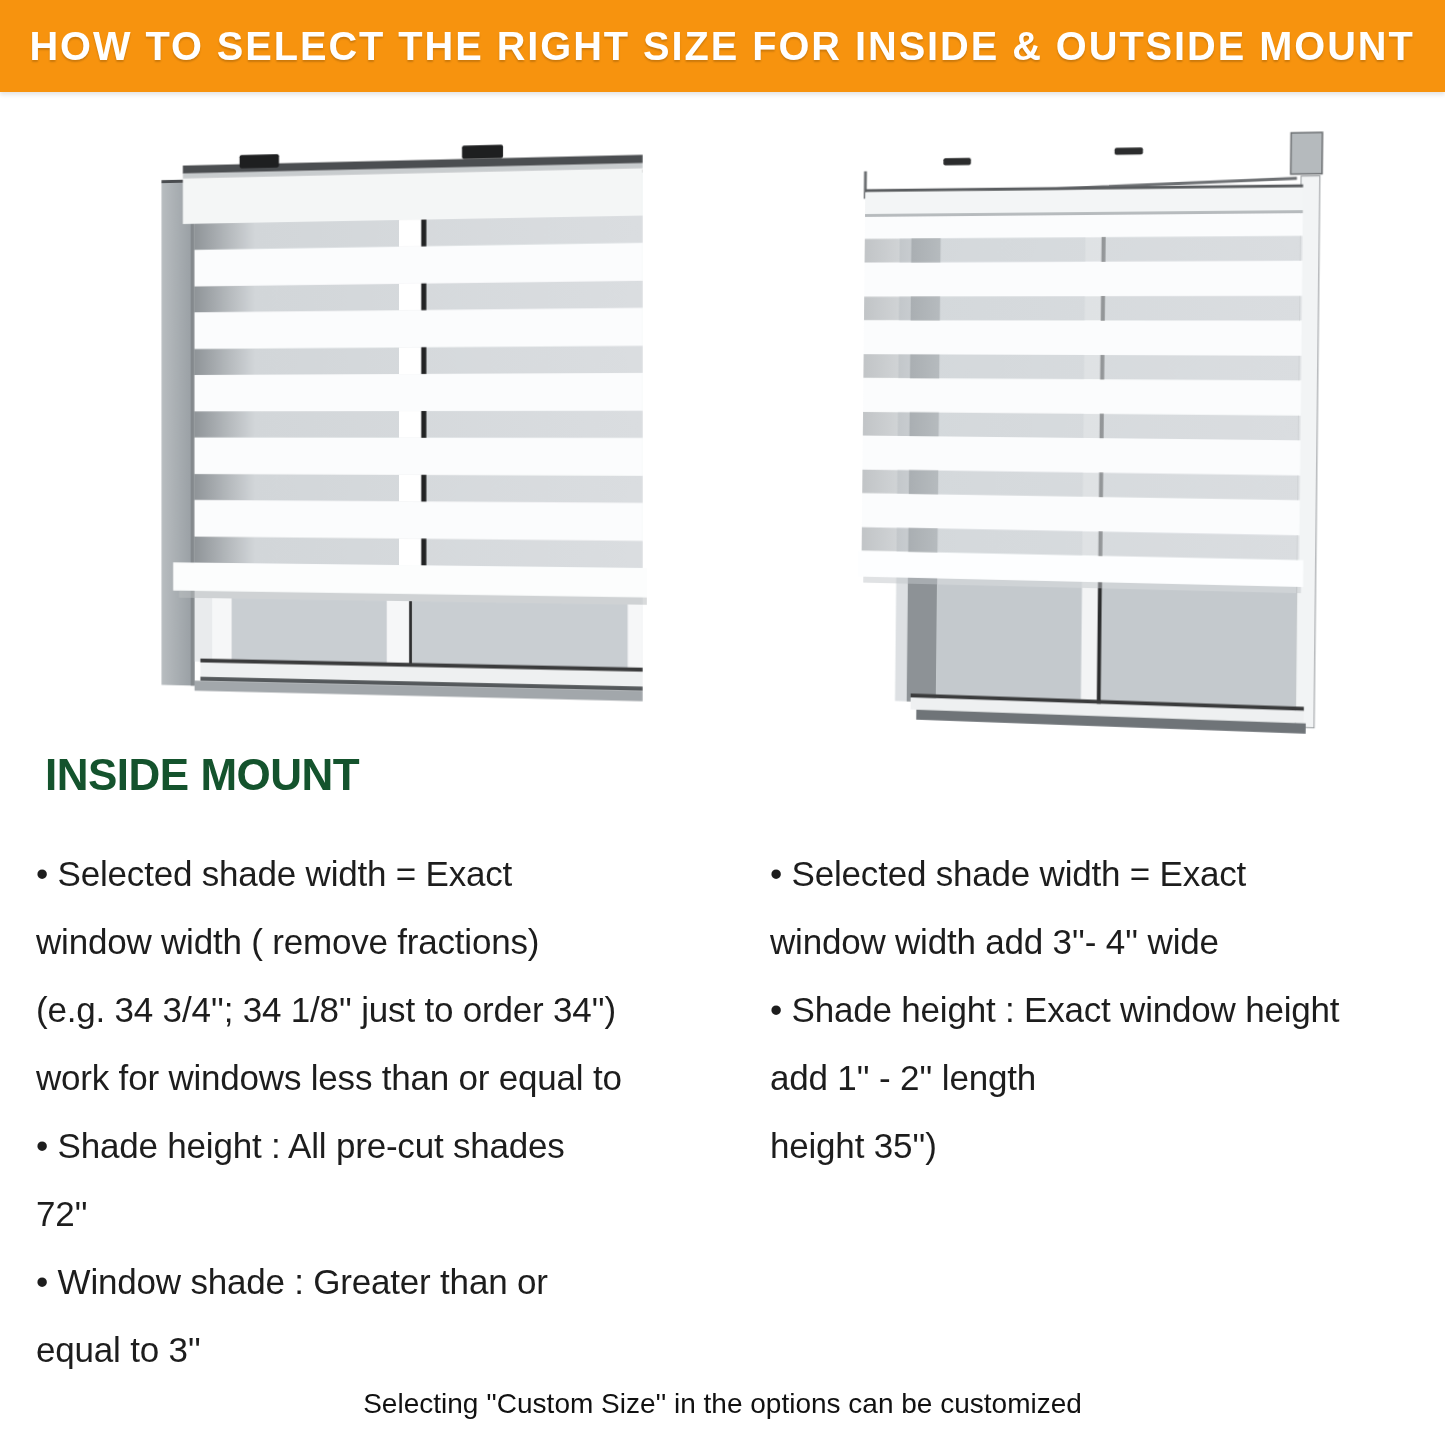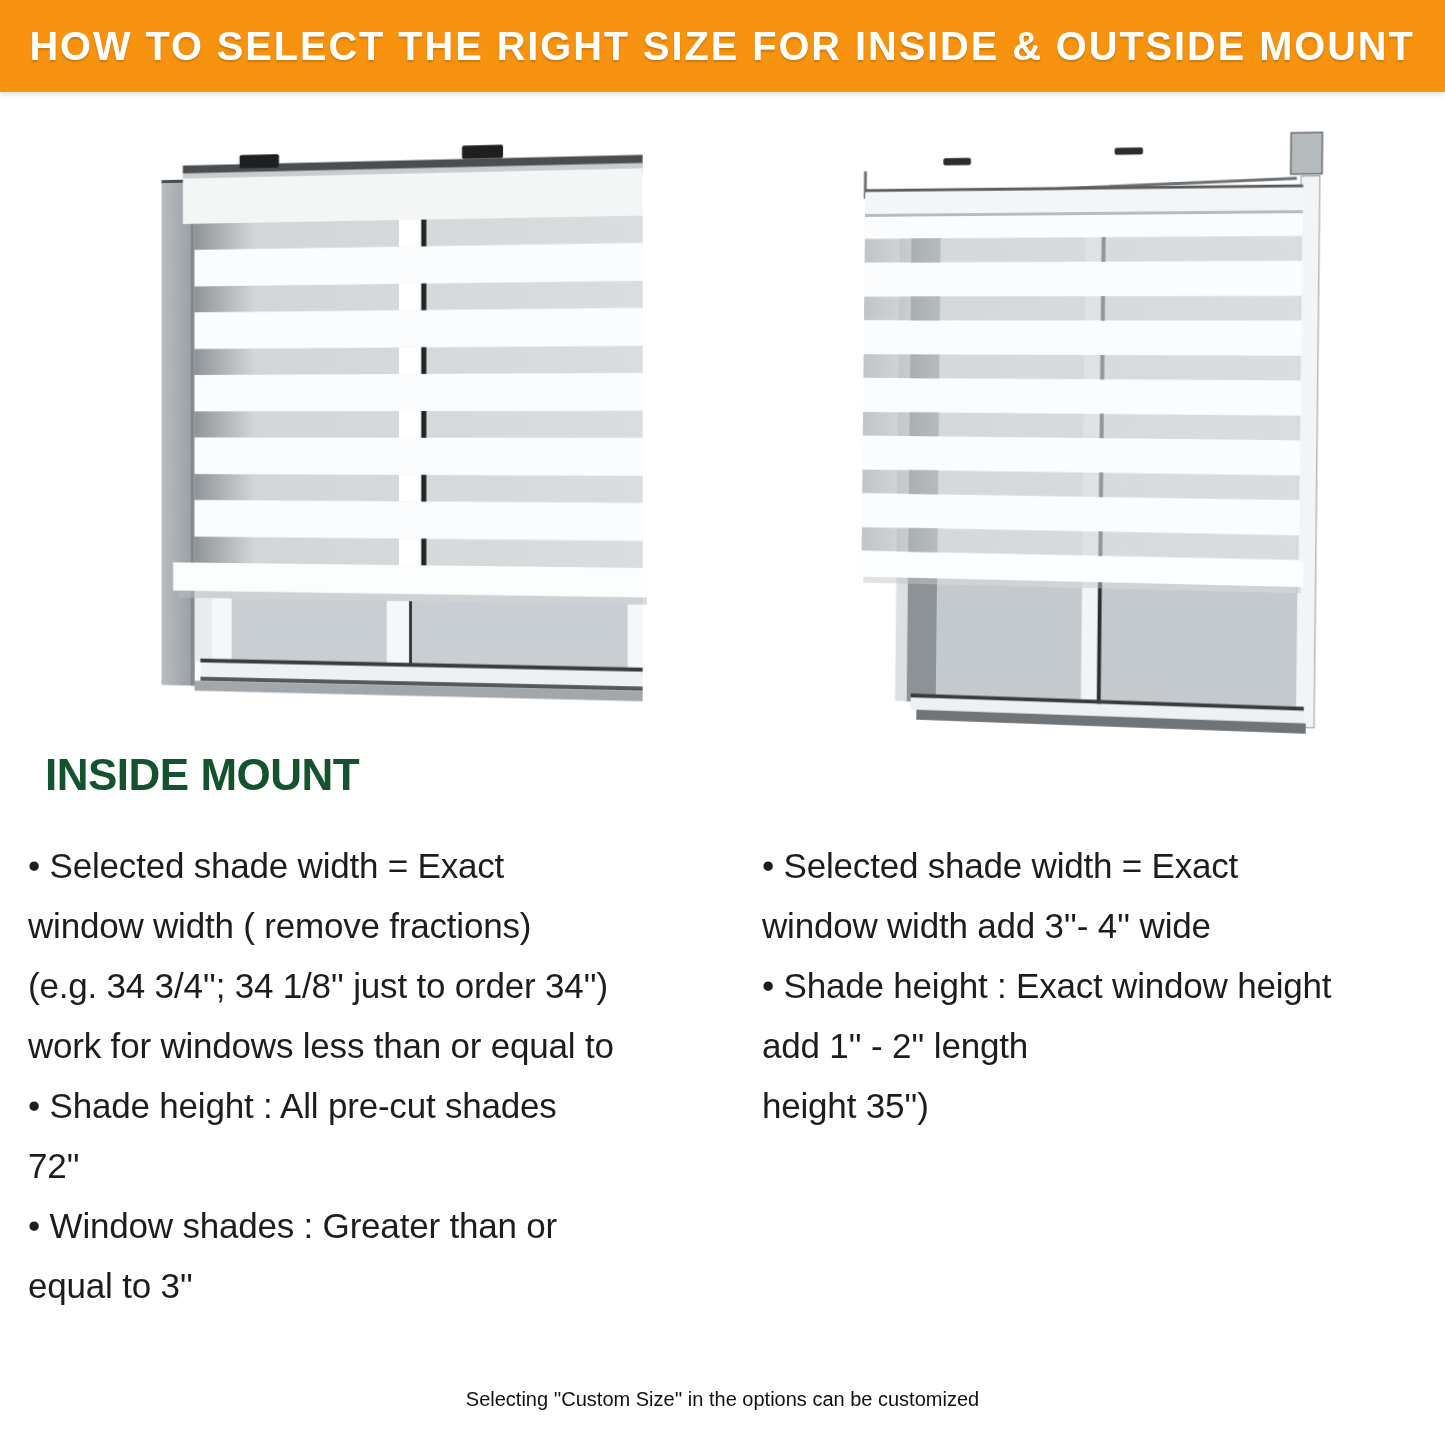--- a/index.html
+++ b/index.html
@@ -47,29 +47,29 @@
   
   .text-col{
     position:absolute;top:836px;
     color:#1d1d1d;
     font-size:35px;
     letter-spacing:-0.2px;
   }
   .text-col-inside{left:28px;width:690px;}
   .text-col-outside{left:762px;width:680px;}
   .line{
-    margin:0;height:60px;line-height:60px;
+    margin:8px;height:60px;line-height:60px;
     white-space:nowrap;
   }
   
   .footer-note{
     position:absolute;left:0;top:1388px;width:1445px;
     text-align:center;
     color:#111111;
-    font-size:20px;
+    font-size:28px;
     white-space:nowrap;
   }
 </style>
 </head>
 <body>
 
 <div class="page">
 
   <div class="banner">
     <div class="banner-title">HOW TO SELECT THE RIGHT SIZE FOR INSIDE &amp; OUTSIDE MOUNT</div>
@@ -240,21 +240,21 @@
 
   <div class="mount-heading heading-inside">INSIDE MOUNT</div>
 
   <div class="text-col text-col-inside">
     <p class="line">• Selected shade width = Exact</p>
     <p class="line">window width ( remove fractions)</p>
     <p class="line">(e.g. 34 3/4''; 34 1/8'' just to order 34'')</p>
     <p class="line">work for windows less than or equal to</p>
     <p class="line">• Shade height : All pre-cut shades</p>
     <p class="line">72''</p>
-    <p class="line">• Window shades : Greater than or</p>
+    <p class="line">• Window shade : Greater than or</p>
     <p class="line">equal to 3''</p>
   </div>
 
   <div class="text-col text-col-outside">
     <p class="line">• Selected shade width = Exact</p>
     <p class="line">window width add 3''- 4'' wide</p>
     <p class="line">• Shade height : Exact window height</p>
     <p class="line">add 1'' - 2'' length</p>
     <p class="line">height 35'')</p>
   </div>

